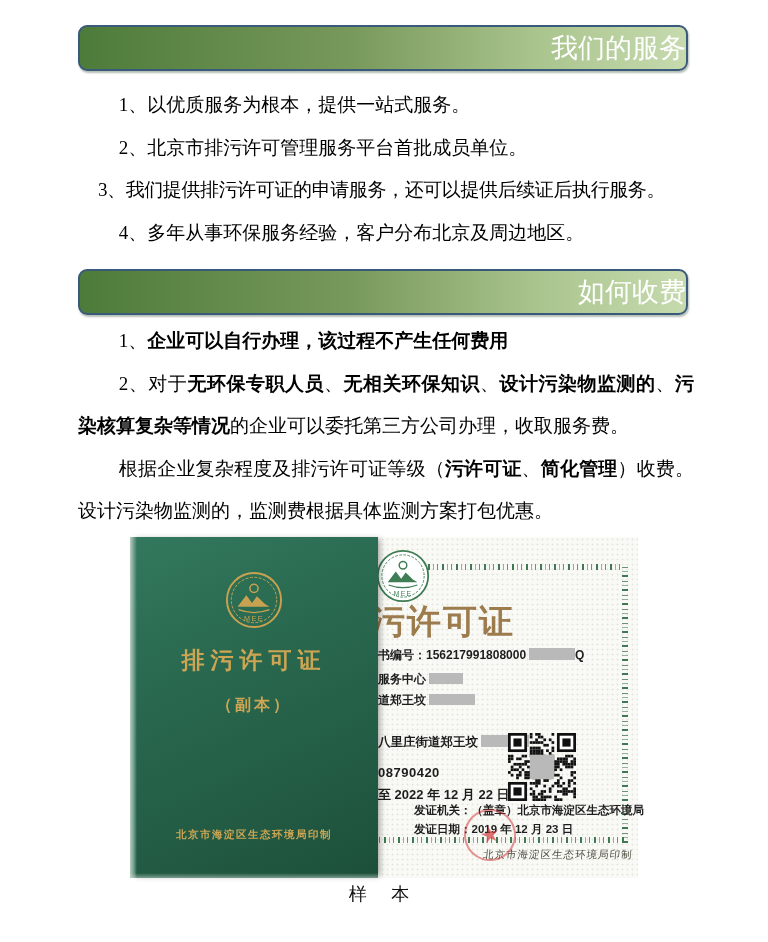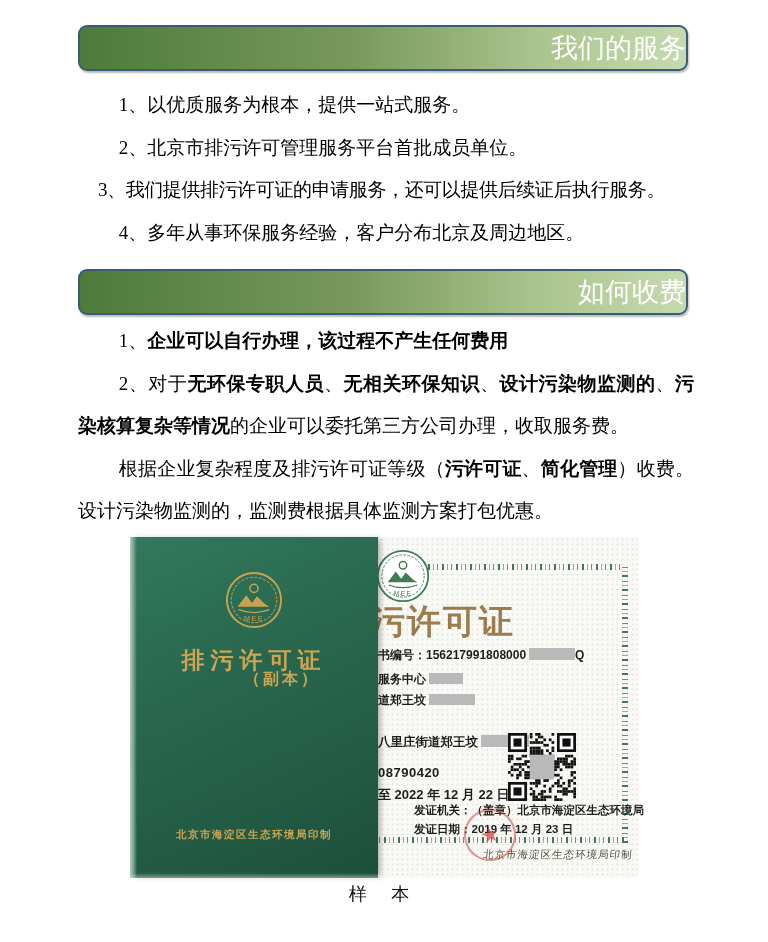--- a/index.html
+++ b/index.html
@@ -79,21 +79,21 @@
     background:linear-gradient(155deg,#33795d 0%,#2a6b51 30%,#235c45 70%,#1c4f3a 100%);
     box-shadow:4px 0 6px -2px rgba(0,0,0,.35);}
   #booklet::before{content:"";position:absolute;left:0;top:0;width:7px;height:100%;
     background:linear-gradient(90deg,#b9cdc2 0%,#6f9e8a 55%,rgba(111,158,138,0) 100%);}
   #booklet::after{content:"";position:absolute;left:0;bottom:0;width:100%;height:5px;
     background:linear-gradient(0deg,#c9d6cf 0%,rgba(201,214,207,0) 100%);opacity:.55;}
   #book-emblem{left:50%;transform:translateX(-50%);top:34px;width:58px;height:58px;color:#c8a251;}
   .book-text{position:absolute;width:100%;text-align:center;color:#cda553;
     font-family:"Liberation Serif",serif;font-weight:bold;}
   #book-title{top:108px;font-size:23px;letter-spacing:6px;}
-  #book-subtitle{top:132px;font-size:16px;letter-spacing:3px;padding-left:28px;}
+  #book-subtitle{top:158px;font-size:16px;letter-spacing:3px;}
   #book-footer1{top:263px;font-size:10.5px;letter-spacing:1.5px;}
   #book-footer2{top:291px;font-size:10.5px;letter-spacing:1.5px;}
 
   #sample-caption{position:absolute;left:130px;top:882px;width:508px;text-align:center;
     font-size:18px;letter-spacing:10px;color:#111;}
 </style>
 </head>
 <body>
 
 <div class="banner" id="banner-services">我们的服务</div>

